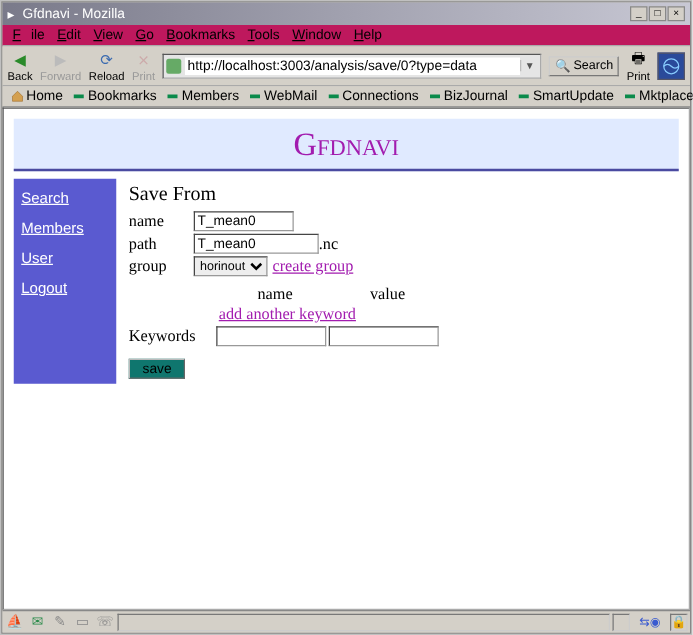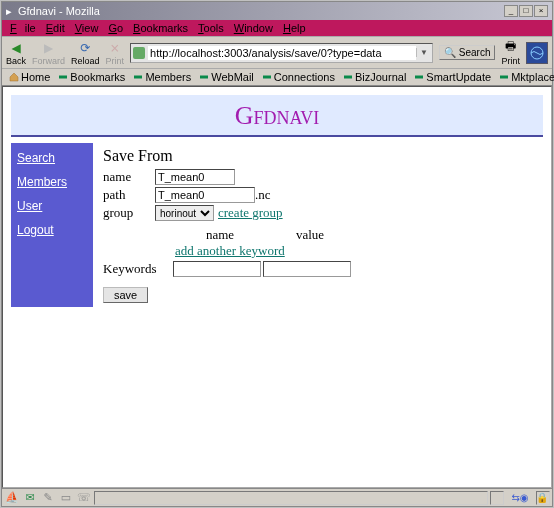--- a/index.html
+++ b/index.html
@@ -96,24 +96,24 @@
   .banner h1 { margin:0; font-family: "Times New Roman", serif; font-size:26px; color:#a21caf; font-weight:normal; font-variant: small-caps;}
   .layout { display:flex; padding:0 8px; }
   .sidebar { width:82px; background:#5a5ad0; color:#fff; padding:8px 6px; font-size:12px; }
   .sidebar a { color:#fff; text-decoration:underline; display:block; margin-bottom:10px; }
   .main { flex:1; padding:4px 10px; font-size:13px; color:#000; font-family: "Times New Roman", serif;}
   .main h2 { margin:0 0 4px 0; font-size:16px; font-weight:normal; }
   .frm-row { display:flex; align-items:center; margin-bottom:2px; }
   .frm-label { width:52px; }
   .tin { border:1px inset #999; background:#fff; font-size:11px; padding:0 2px; height:16px; font-family: sans-serif;}
   .sel { border:1px inset #999; background:#eee; font-size:10px; height:16px; font-family: sans-serif;}
-  .linkc { color:#0f766e; text-decoration:underline; cursor:pointer;}
+  .linkc { color:#a21caf; text-decoration:underline; cursor:pointer;}
   .kw-header { display:flex; margin-top:6px;}
   .kw-header .kh { text-align:center; }
-  .savebtn { border:1px outset #bbb; background:#e5e5e5; font-size:11px; padding:1px 10px; margin-top:8px;}
+  .savebtn { border:1px outset #bbb; background:#0f766e; font-size:11px; padding:1px 10px; margin-top:8px;}
   .statusbar {
     background:#d4d0c8; border-top:1px solid #888; height:18px;
     display:flex; align-items:center; font-size:10px; padding:0 2px; gap:2px;
   }
   .sb-ico { width:16px;height:14px; display:flex;align-items:center;justify-content:center; font-size:11px;}
   .sb-flex { flex:1; border:1px inset #ccc; height:14px; background:#d4d0c8;}
   .sb-small { width:14px; height:14px; border:1px inset #ccc; display:flex;align-items:center;justify-content:center;}
   .sb-conn { width:28px; height:14px; display:flex;align-items:center;justify-content:center;}
 </style>
 </head>

